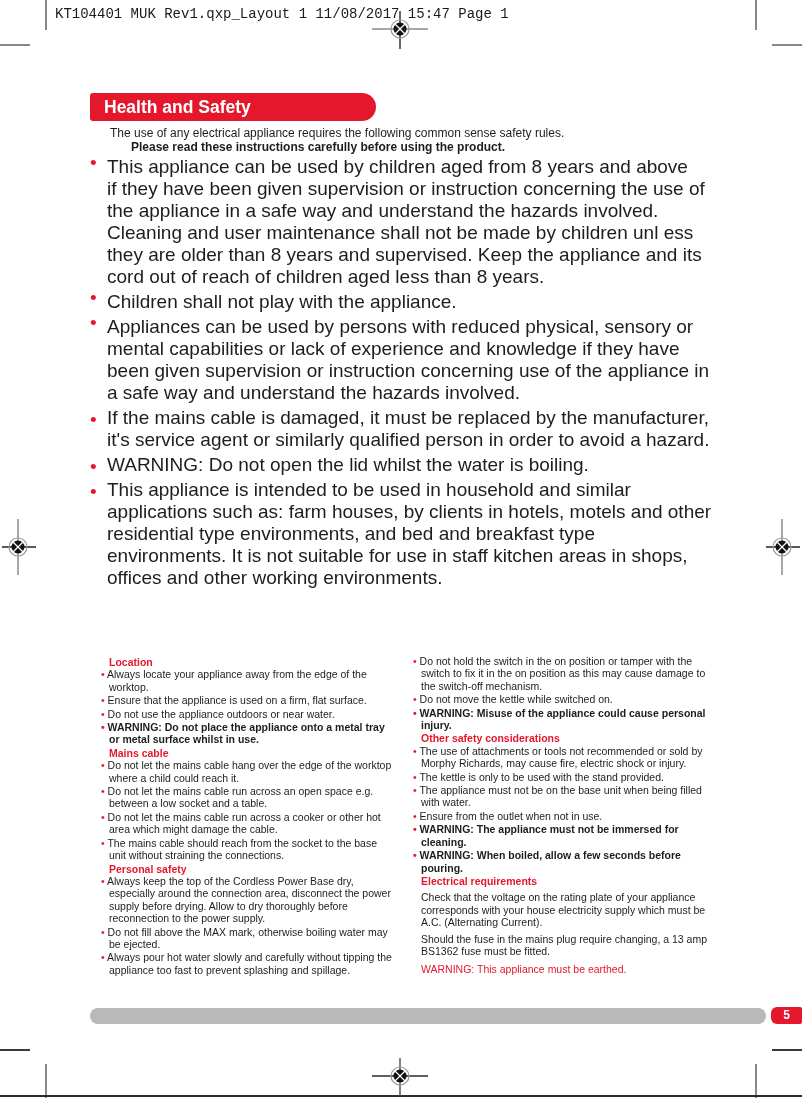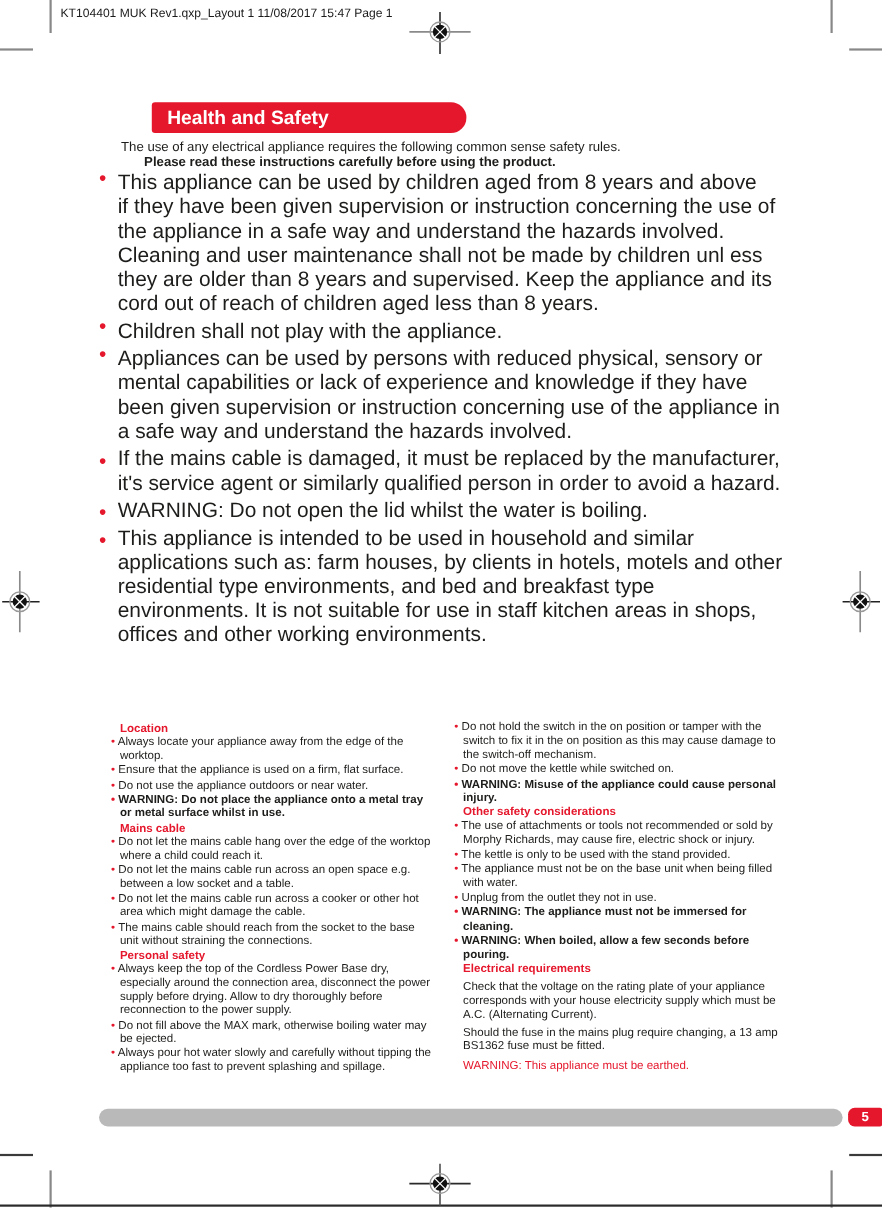--- a/index.html
+++ b/index.html
@@ -3,32 +3,32 @@
 <meta charset="utf-8">
 <style>
   :root { --red:#e5172c; --ink:#1d1d1b; --gray-bar:#b9b9b9; }
   * { margin:0; padding:0; box-sizing:border-box; }
   html,body { background:#fff; }
   body {
     position:relative; width:802px; height:1098px; overflow:hidden;
     font-family:"Liberation Sans", sans-serif; color:var(--ink);
   }
   
-  .print-header { position:absolute; left:55px; top:6px; font-size:11px; color:#1a1a1a; }
+  .print-header { position:absolute; left:55px; top:6px; font-size:14px; color:#1a1a1a;font-family:Liberation Mono, monospace; }
   
   .trim { position:absolute; background:#888; }
   .trim.dark { background:#3a3a3a; }
   .bottom-edge { position:absolute; left:0; top:1095px; width:802px; height:2px; background:#2a2a2a; }
   
   .regmark { position:absolute; width:56px; height:56px; }
   
   .banner {
     position:absolute; left:90px; top:93px; width:286px; height:28px;
     background:var(--red); border-radius:3px 14px 14px 3px;
-    color:#fff; font-weight:bold; font-size:17.5px; line-height:28px; padding-left:14px;margin-left:48px;
+    color:#fff; font-weight:bold; font-size:17.5px; line-height:28px; padding-left:14px;
   }
   
   .intro { position:absolute; left:110px; top:127px; width:600px; font-size:12px; line-height:13.5px; }
   .intro .b { font-weight:bold;padding-left:21px; }
   
   .biglist { position:absolute; left:90px; top:156px; width:628px; }
   .bb { position:relative; padding-left:17px; font-size:19px; line-height:22px; margin-bottom:3px; }
   .bb .bdot { position:absolute; left:0; color:var(--red); }
   .bb:nth-child(-n+3) .bdot { top:-4px; }
   .bb:nth-child(n+4) .bdot { top:2px; }
@@ -135,21 +135,21 @@
       <div class="sb"><span class="sdot">• </span><span>Always pour hot water slowly and carefully without tipping the appliance too fast to prevent splashing and spillage.</span></div>
     </div>
   <div class="col-right">
       <div class="sb"><span class="sdot">• </span><span>Do not hold the switch in the on position or tamper with the switch to fix it in the on position as this may cause damage to the switch-off mechanism.</span></div>
       <div class="sb"><span class="sdot">• </span><span>Do not move the kettle while switched on.</span></div>
       <div class="sb bold"><span class="sdot">• </span><span>WARNING: Misuse of the appliance could cause personal injury.</span></div>
       <div class="sh">Other safety considerations</div>
       <div class="sb"><span class="sdot">• </span><span>The use of attachments or tools not recommended or sold by Morphy Richards, may cause fire, electric shock or injury.</span></div>
       <div class="sb"><span class="sdot">• </span><span>The kettle is only to be used with the stand provided.</span></div>
       <div class="sb"><span class="sdot">• </span><span>The appliance must not be on the base unit when being filled with water.</span></div>
-      <div class="sb"><span class="sdot">• </span><span>Unplug from the outlet they not in use.</span></div>
+      <div class="sb"><span class="sdot">• </span><span>Ensure from the outlet when not in use.</span></div>
       <div class="sb bold"><span class="sdot">• </span><span>WARNING: The appliance must not be immersed for cleaning.</span></div>
       <div class="sb bold"><span class="sdot">• </span><span>WARNING: When boiled, allow a few seconds before pouring.</span></div>
       <div class="sh">Electrical requirements</div>
       <div class="plain">Check that the voltage on the rating plate of your appliance corresponds with your house electricity supply which must be A.C. (Alternating Current).</div>
       <div class="plain">Should the fuse in the mains plug require changing, a 13 amp BS1362 fuse must be fitted.</div>
       <div class="warnred">WARNING: This appliance must be earthed.</div>
     </div>
 </div>
 
 <div class="footer-bar"></div>

